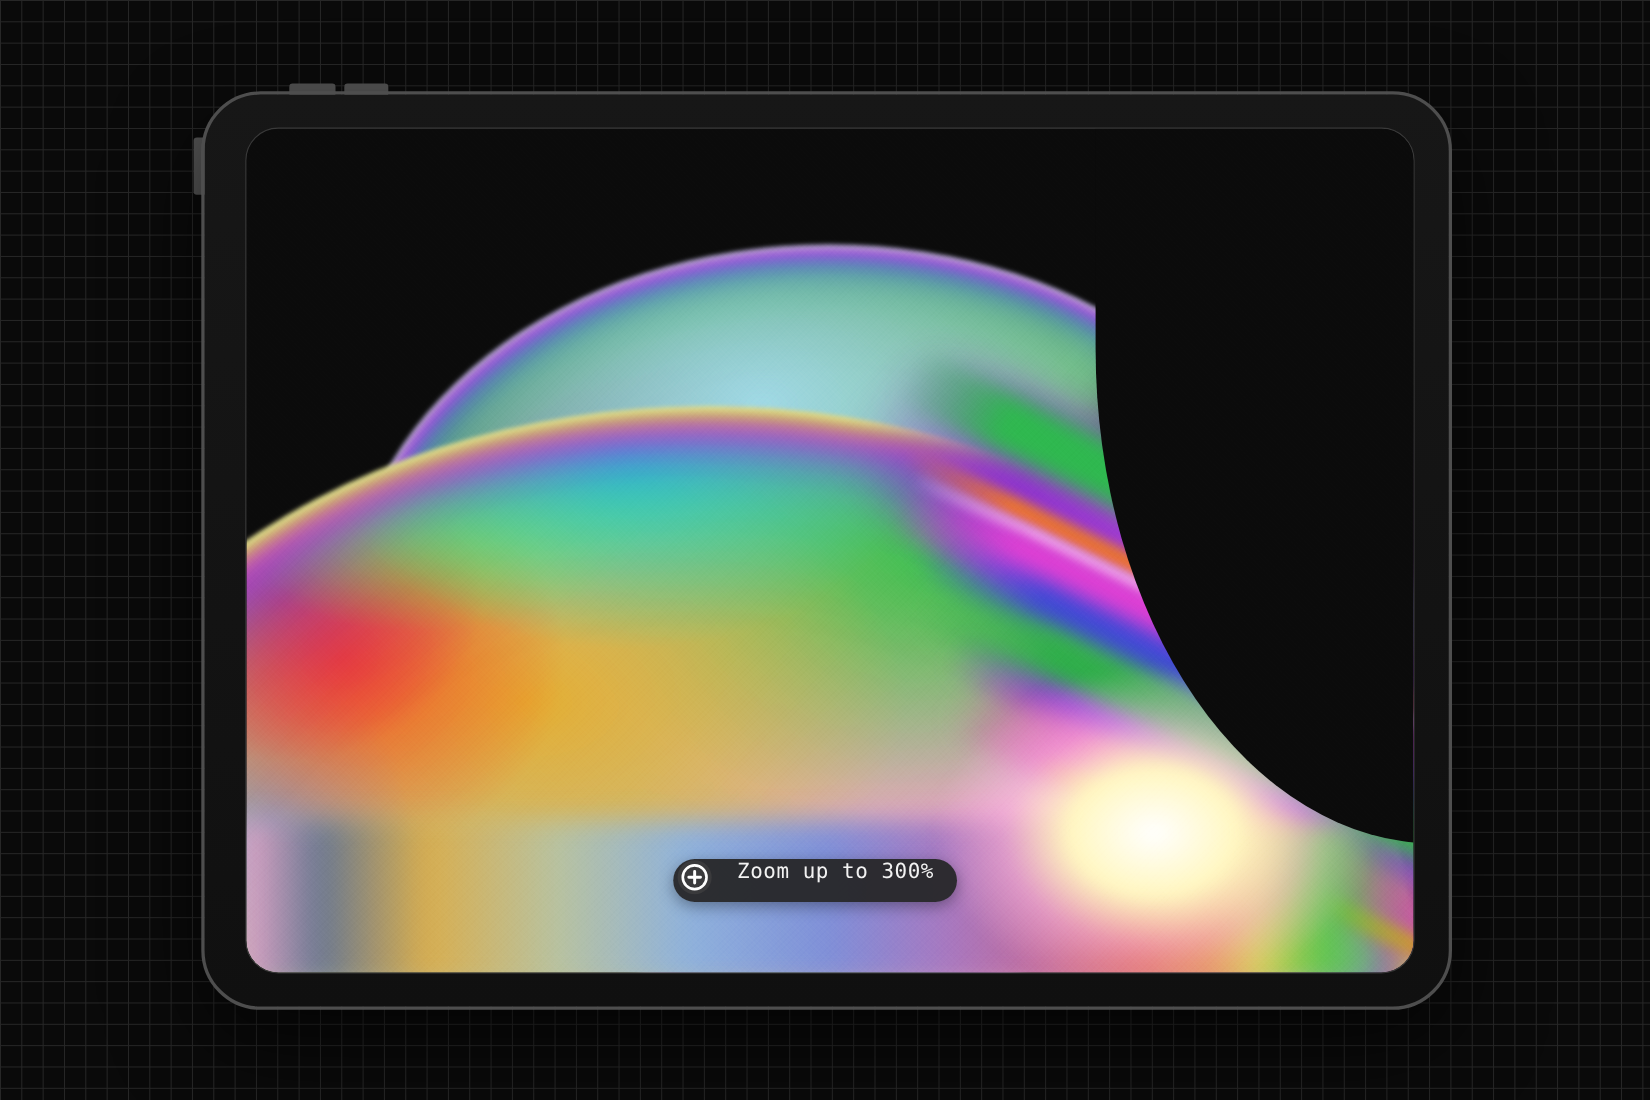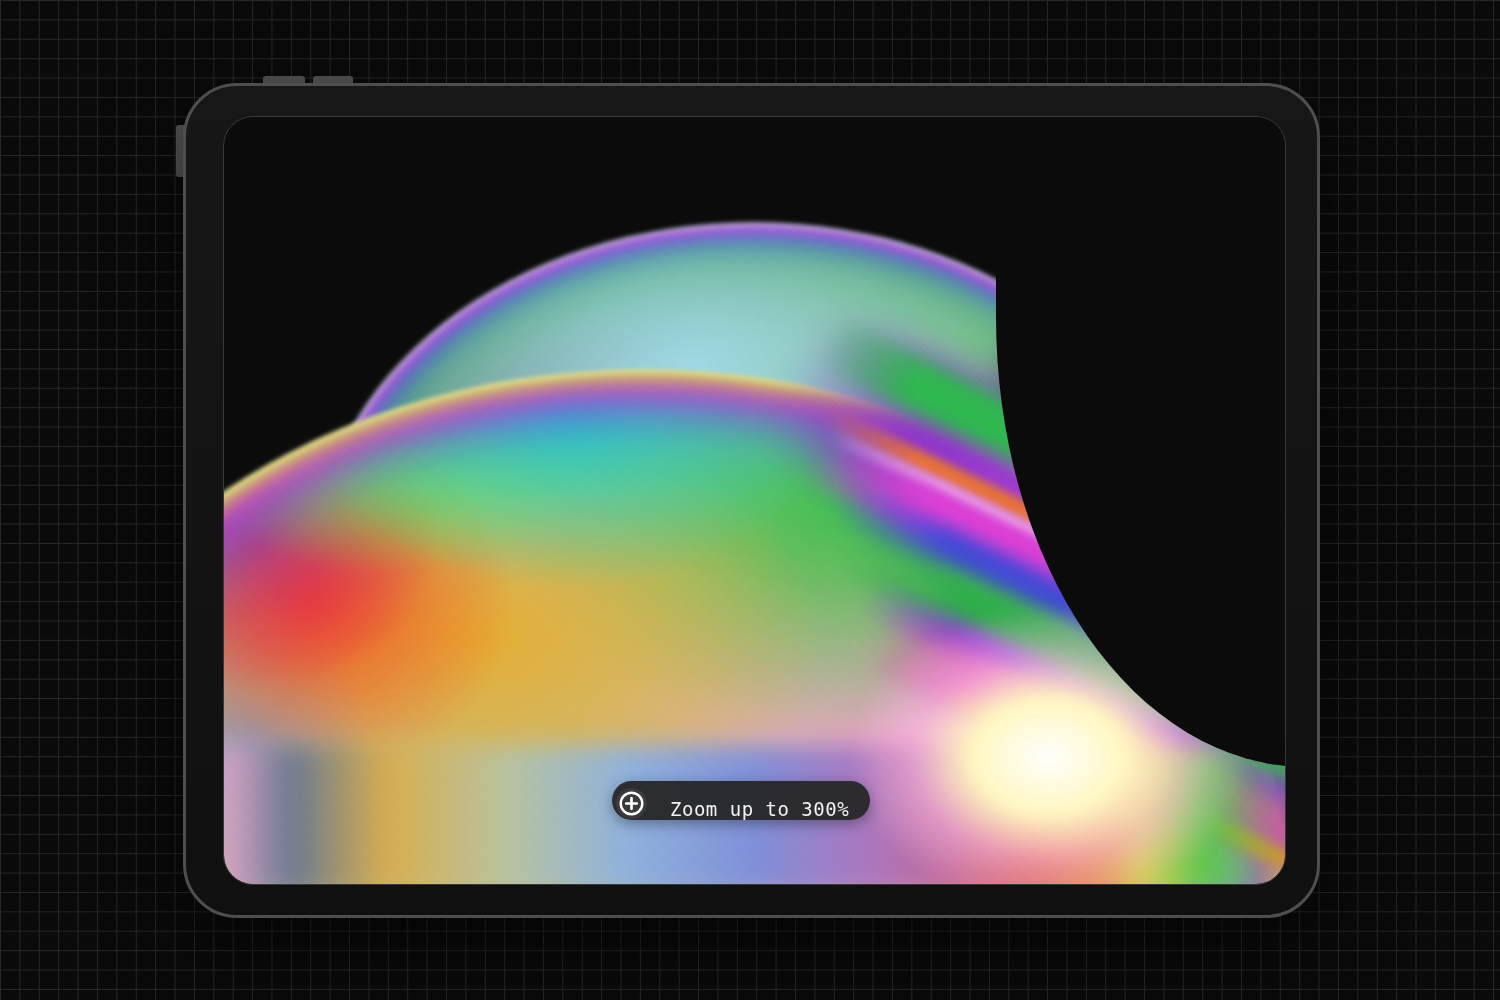--- a/index.html
+++ b/index.html
@@ -102,21 +102,21 @@
     background:radial-gradient(closest-side,#ffffff 0%,#fff7c0 38%,rgba(255,190,230,.55) 68%,rgba(255,190,230,0) 100%);}
   .sil-cover{left:772px;top:-80px;width:380px;height:730px;background:#0b0b0b;
     border-bottom-left-radius:310px 450px;}
   .grain{inset:0;opacity:.25;mix-blend-mode:overlay;
     background:
       repeating-linear-gradient(45deg, rgba(255,255,255,.07) 0 1px, transparent 1px 3px),
       repeating-linear-gradient(-45deg, rgba(0,0,0,.08) 0 1px, transparent 1px 4px);}
   
   .badge{
     position:absolute;left:388px;top:664px;height:39px;min-width:258px;
-    box-sizing:border-box;display:flex;align-items:flex-end;
+    box-sizing:border-box;display:flex;align-items:flex-start;
     background:rgba(40,40,42,.96);border-radius:20px;
     box-shadow:0 4px 14px rgba(0,0,0,.35);
     padding:0 20px 0 3px;cursor:pointer;
   }
   .badge-icon{width:33px;height:33px;flex:0 0 auto;display:block;}
   .badge-label{
     margin-left:22px;color:#f2f2f2;font-size:19px;letter-spacing:.5px;
     font-family:"DejaVu Sans Mono","Liberation Mono",monospace;white-space:nowrap;
   }
 </style>

